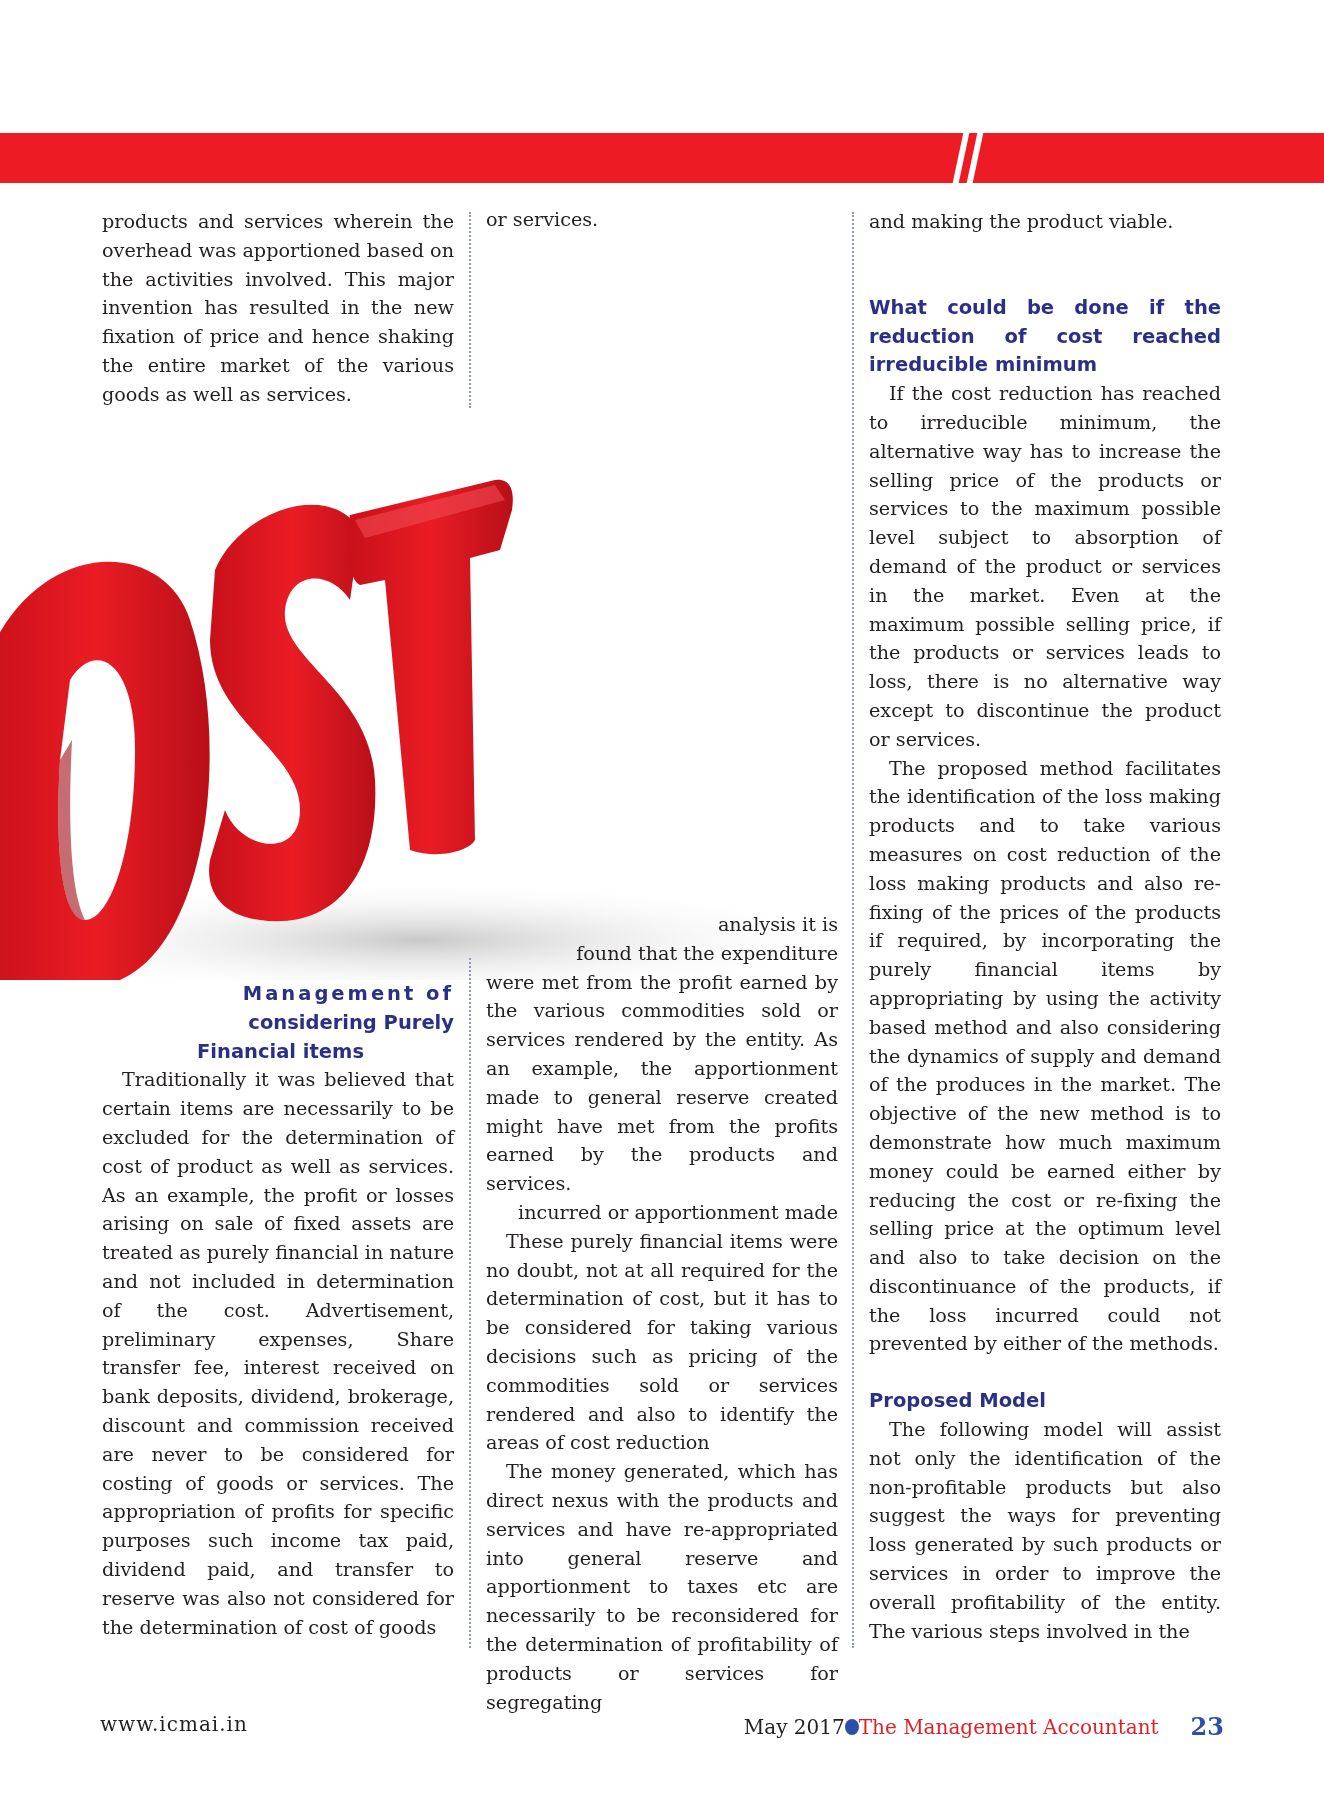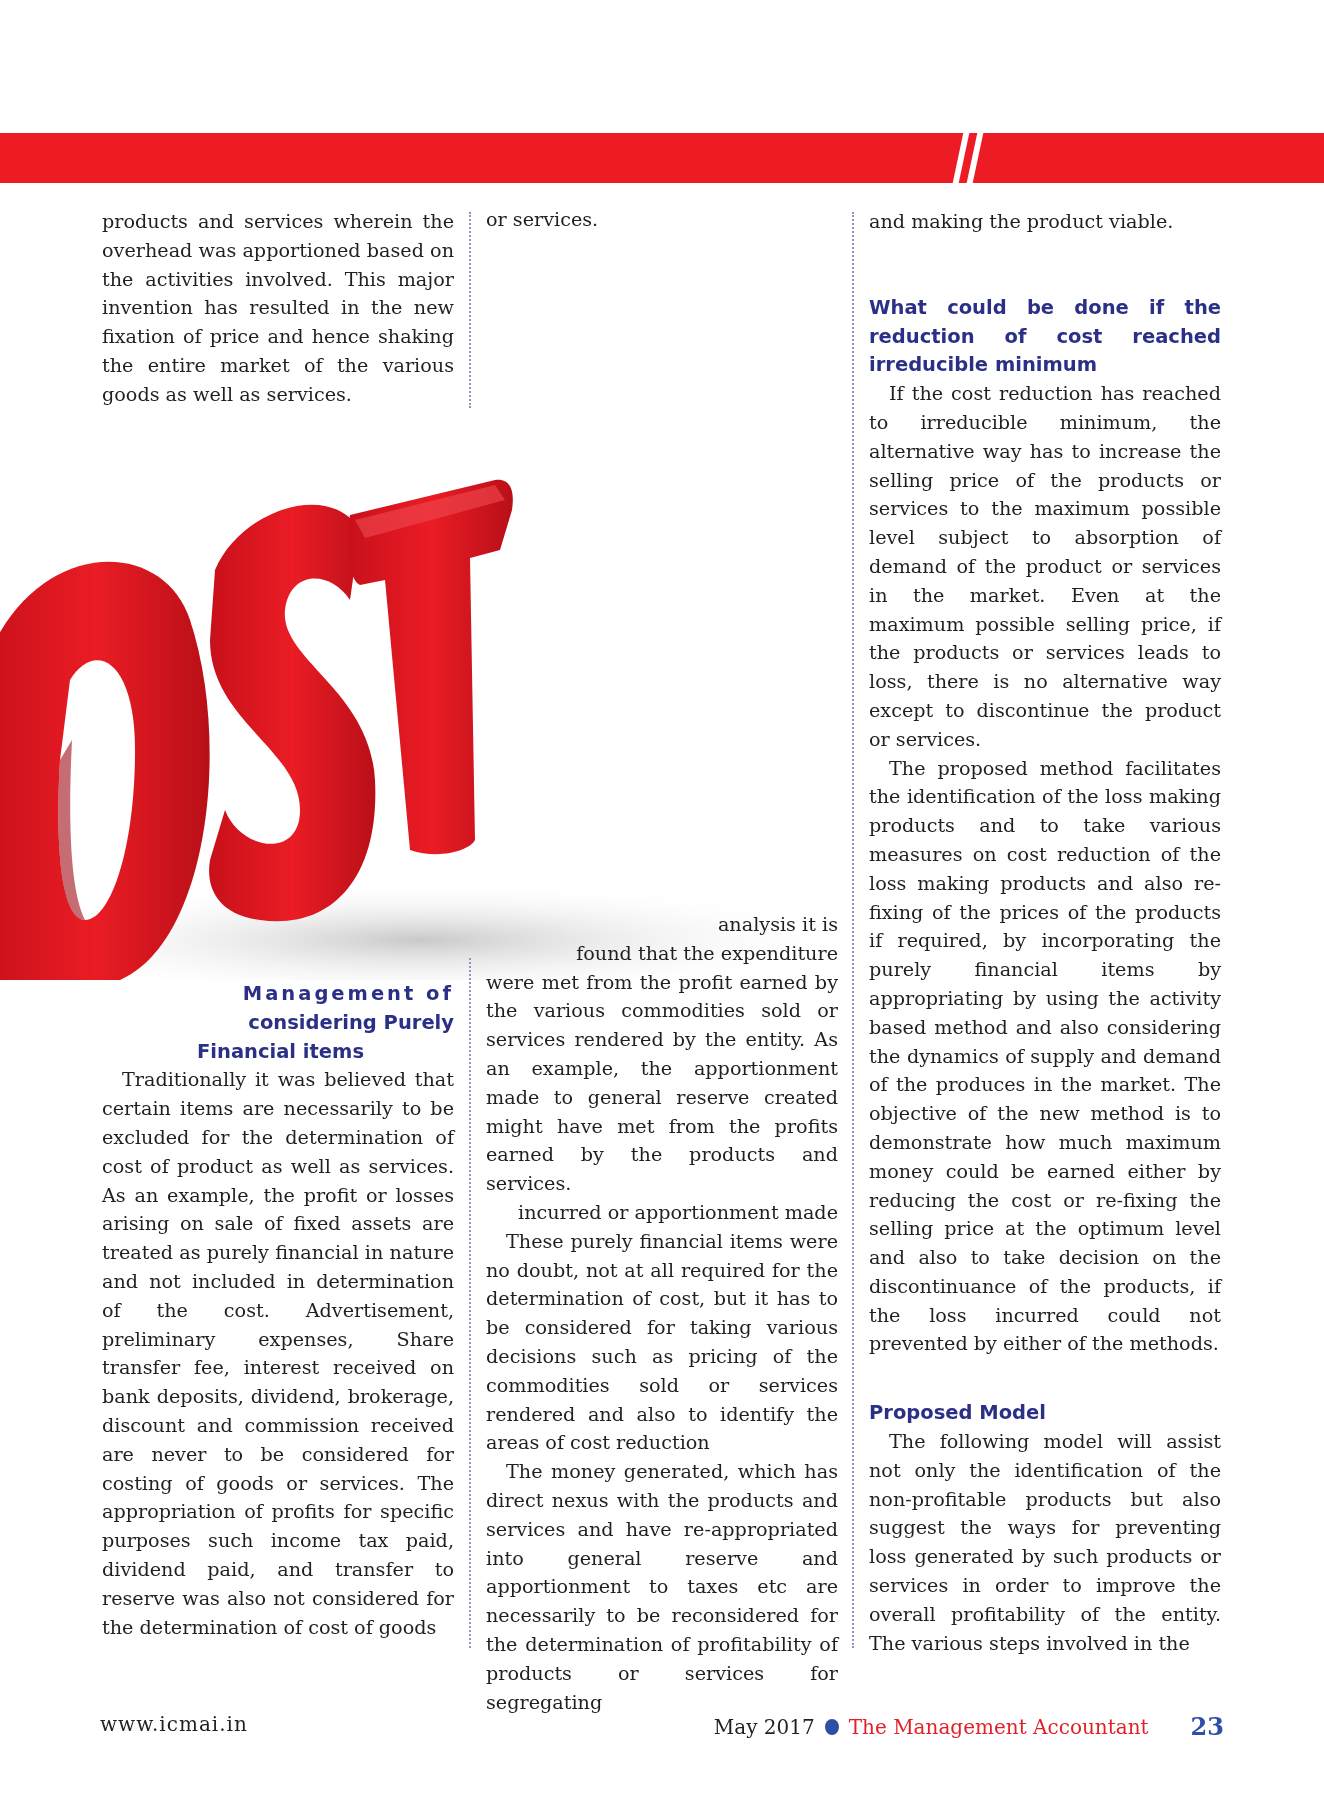--- a/index.html
+++ b/index.html
@@ -18,21 +18,21 @@
 
   .divider { position: absolute; width: 0; border-left: 2px dotted #8e94c4; }
 
   .head { font-family: "DejaVu Sans", "Liberation Sans", sans-serif; color: #2b3087; font-weight: bold;
           font-size: 19.5px; line-height: 28.8px; margin: 0; }
   .h-right { text-align: right; }
 
   .art { position: absolute; left: 0; top: 420px; width: 860px; height: 560px; }
 
   .footer-url { position: absolute; left: 100px; top: 1712px; font-size: 20px; letter-spacing: 1px; }
-  .footer-right { position: absolute; right: 100px; top: 1712px; font-size: 20px; display: flex; align-items: center; gap: 10px; }
+  .footer-right { position: absolute; right: 100px; top: 1712px; font-size: 20px; display: flex; align-items: center; }
   .dot { width: 14px; height: 16px; border-radius: 50%; background: #2e4fa8; display: inline-block; }
   .mag { color: #e21f26; }
   .pg { color: #2e4fa8; font-weight: bold; font-size: 24px; margin-left: 32px; }
 </style>
 </head>
 <body>
 
 <div class="band"></div>
 <div class="slash" style="left:958px"></div>
 <div class="slash" style="left:972px"></div>
@@ -91,21 +91,21 @@
   <p style="text-align:right;">incurred or apportionment made</p>
   <p class="ind">These purely financial items were no doubt, not at all required for the determination of cost, but it has to be considered for taking various decisions such as pricing of the commodities sold or services rendered and also to identify the areas of cost reduction</p>
   <p class="ind">The money generated, which has direct nexus with the products and services and have re-appropriated into general reserve and apportionment to taxes etc are necessarily to be reconsidered for the determination of profitability of products or services for segregating</p>
 </div>
 
 <div class="col c3" style="top:208px;">
   <p>and making the product viable.</p>
   <p class="head" style="margin-top:57px; text-align:justify;">What could be done if the reduction of cost reached irreducible minimum</p>
   <p class="ind">If the cost reduction has reached to irreducible minimum, the alternative way has to increase the selling price of the products or services to the maximum possible level subject to absorption of demand of the product or services in the market. Even at the maximum possible selling price, if the products or services leads to loss, there is no alternative way except to discontinue the product or services.</p>
   <p class="ind">The proposed method facilitates the identification of the loss making products and to take various measures on cost reduction of the loss making products and also re-fixing of the prices of the products if required, by incorporating the purely financial items by appropriating by using the activity based method and also considering the dynamics of supply and demand of the produces in the market. The objective of the new method is to demonstrate how much maximum money could be earned either by reducing the cost or re-fixing the selling price at the optimum level and also to take decision on the discontinuance of the products, if the loss incurred could not prevented by either of the methods.</p>
-  <p class="head" style="margin-top:40px;">Proposed Model</p>
+  <p class="head" style="margin-top:28px;">Proposed Model</p>
   <p class="ind">The following model will assist not only the identification of the non-profitable products but also suggest the ways for preventing loss generated by such products or services in order to improve the overall profitability of the entity. The various steps involved in the</p>
 </div>
 
 <div class="footer-url">www.icmai.in</div>
 <div class="footer-right">
   <span>May 2017</span>
   <span class="dot"></span>
   <span class="mag">The Management Accountant</span>
   <span class="pg">23</span>
 </div>

